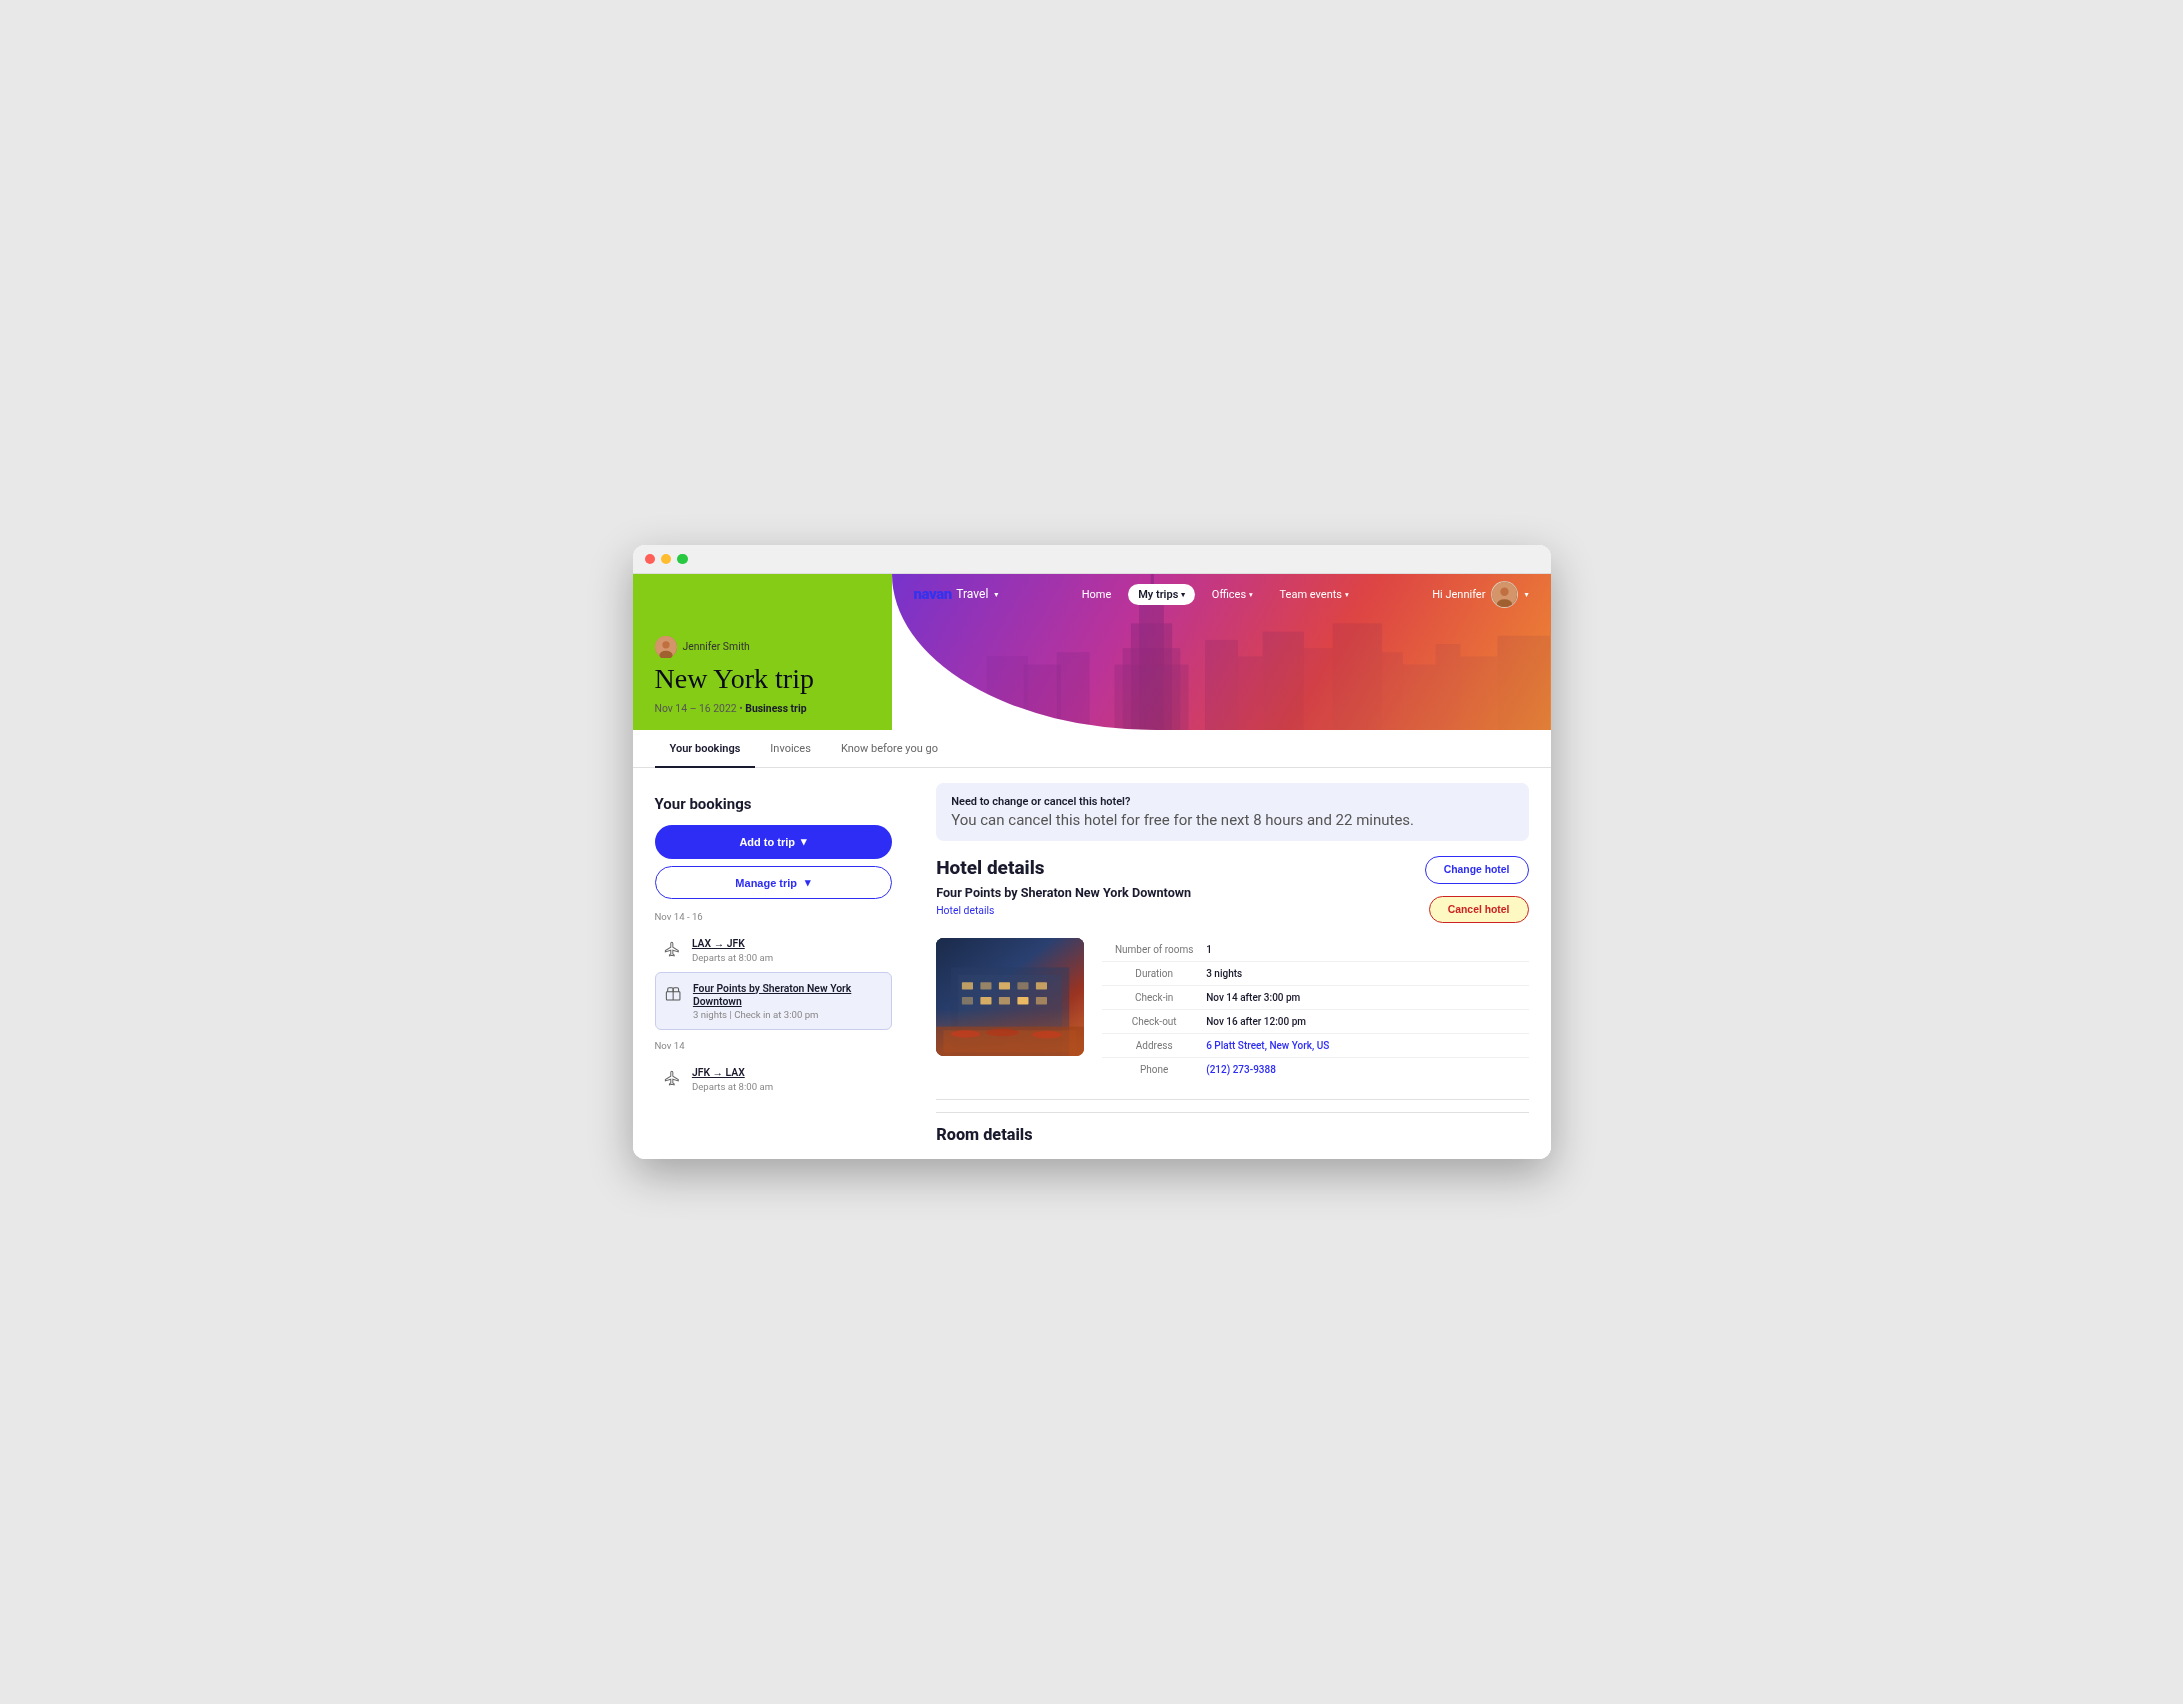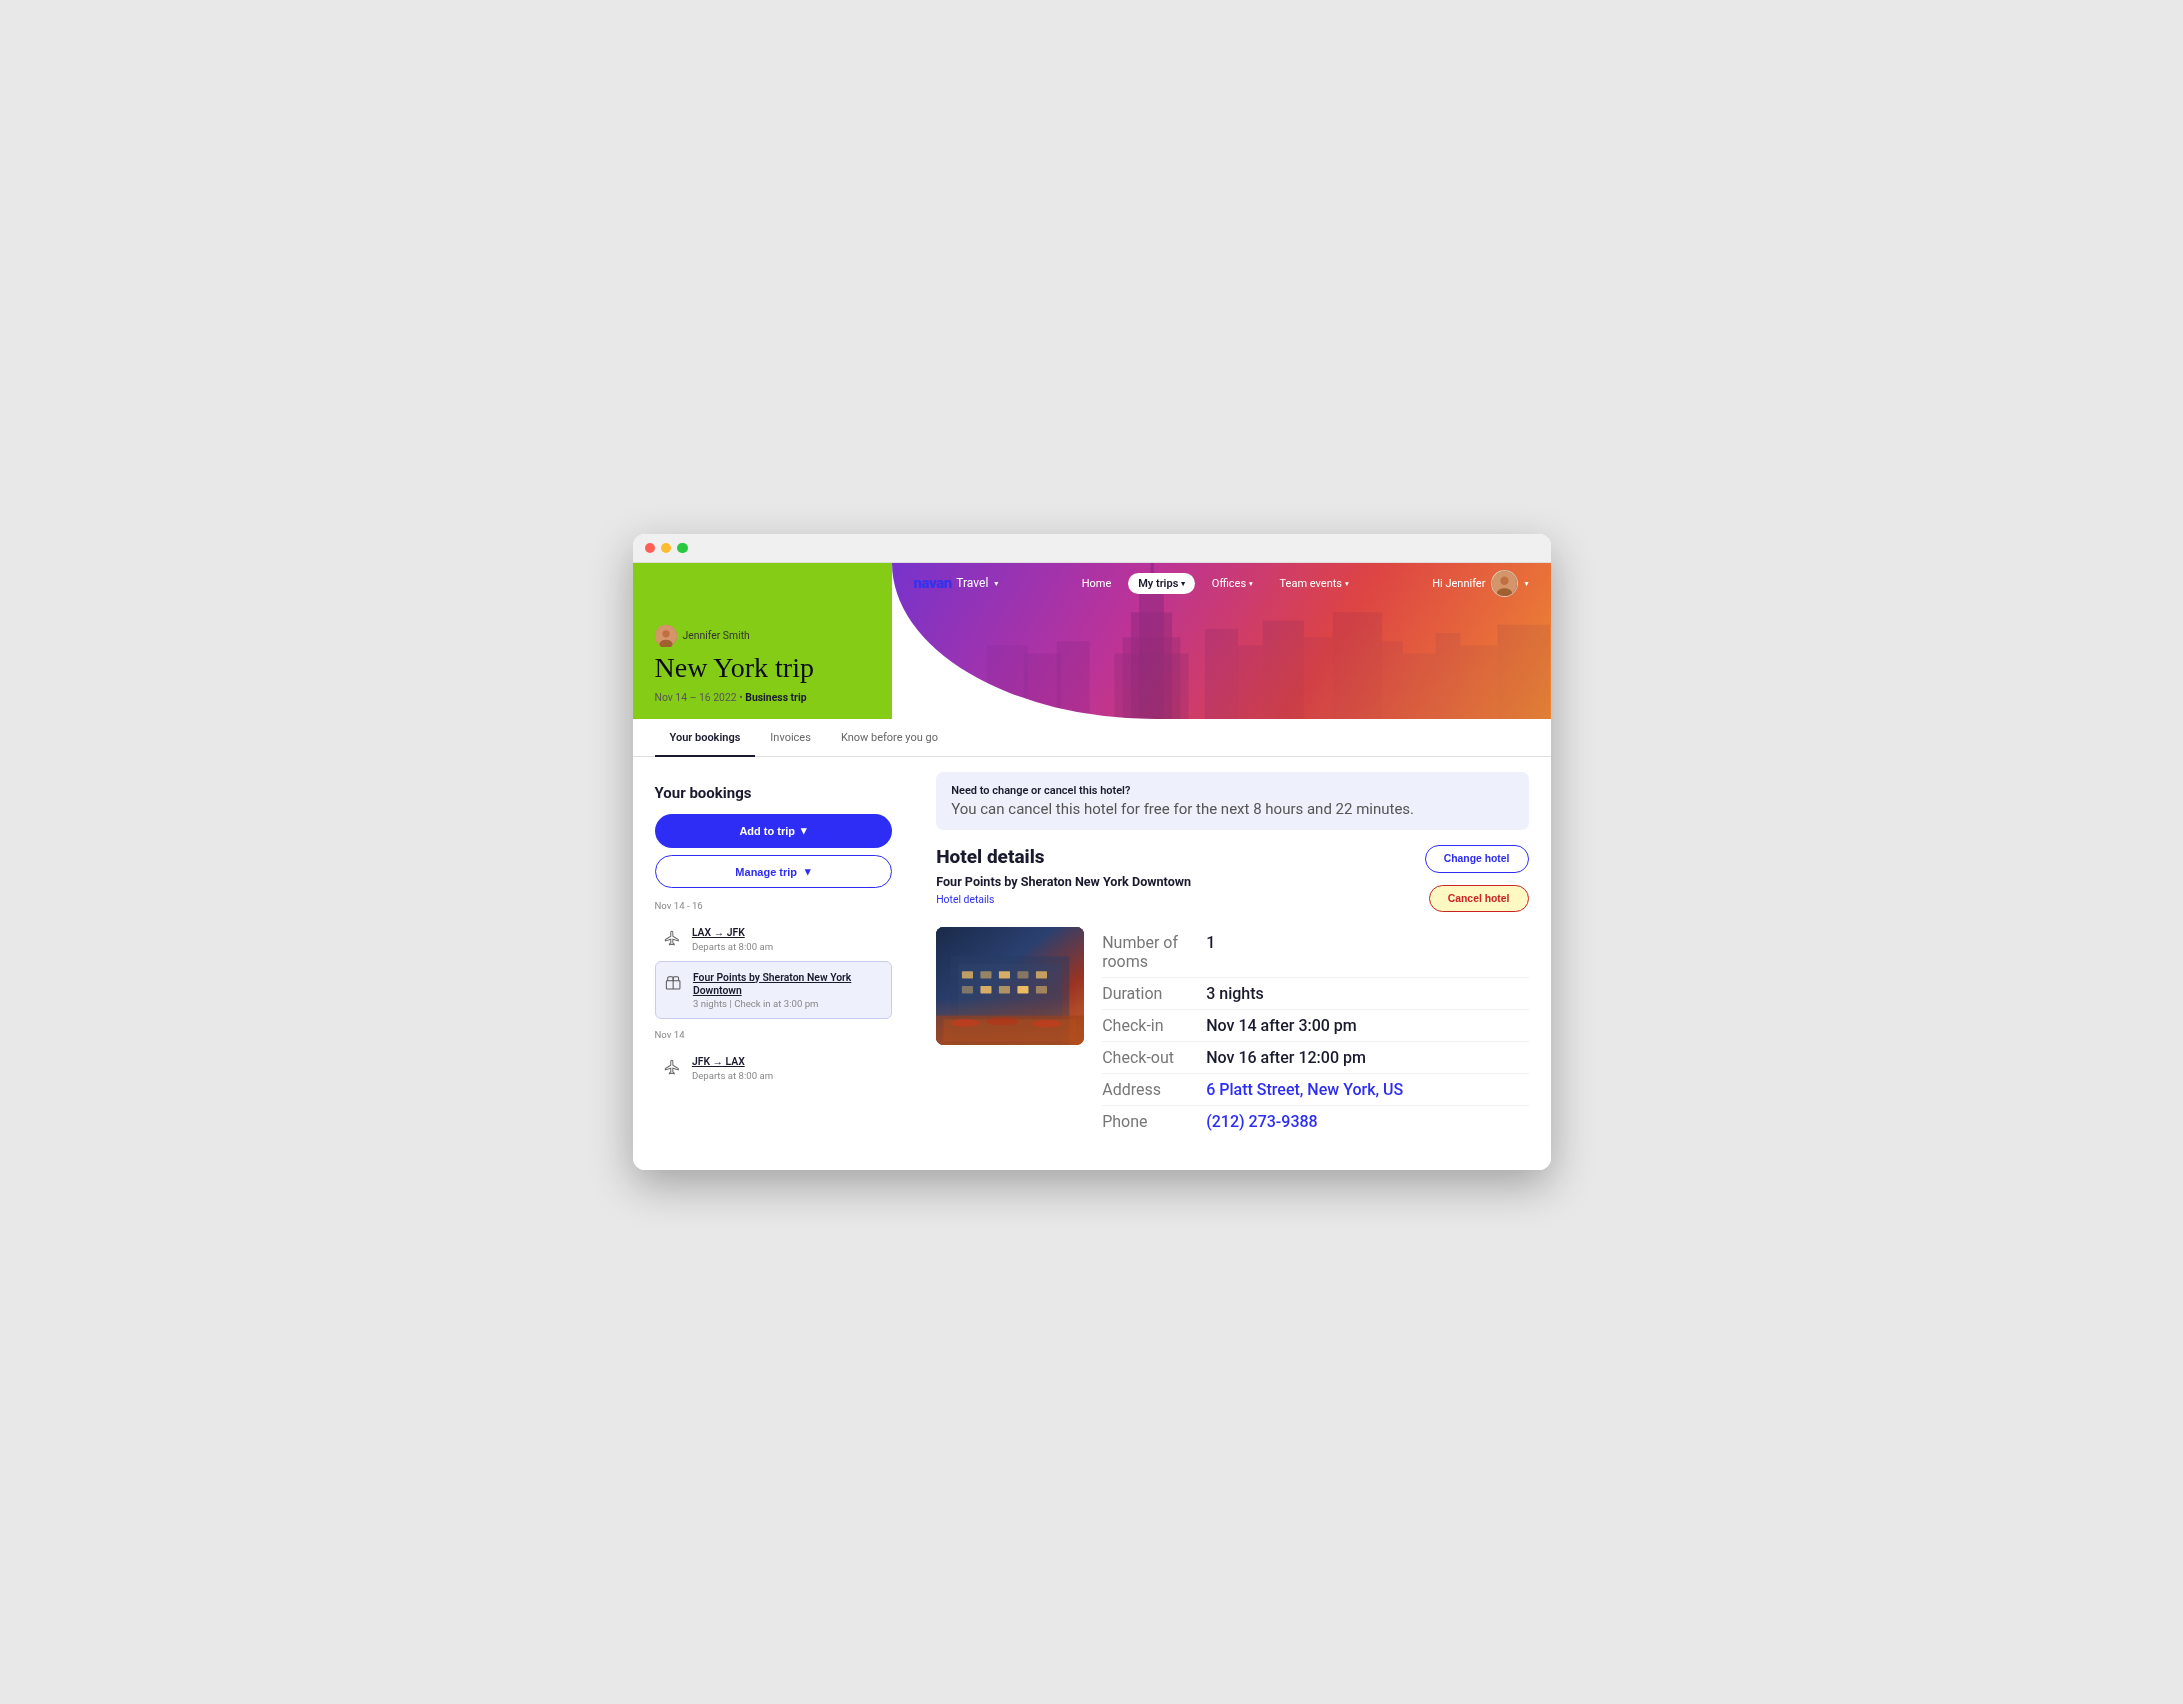--- a/index.html
+++ b/index.html
@@ -344,21 +344,22 @@
       background: linear-gradient(0deg, rgba(180, 80, 30, 0.6) 0%, transparent 100%);
     }
 
     .hotel-info-table {
       flex: 1;
     }
     .info-row {
       display: flex;
       padding: 6px 0;
       border-bottom: 0.7px solid #f0f0f0;
-      font-size: 16px;
+      font-size: 10px;
+      text-align: center;
     }
     .info-row:last-child { border-bottom: none; }
     .info-label {
       width: 104px;
       min-width: 104px;
       color: #777;
     }
     .info-value {
       color: #1a1a2e;
       font-weight: 500;
@@ -697,19 +698,22 @@
                 <span class="info-label">Address</span>
                 <a class="info-value link">6 Platt Street, New York, US</a>
               </div>
               <div class="info-row">
                 <span class="info-label">Phone</span>
                 <a class="info-value link">(212) 273-9388</a>
               </div>
             </div>
           </div>
 
+          <div style="border-top: 0.7px solid #e0e0e0; padding-top: 12px;">
+            <h3 class="room-details-title">Room details</h3>
+          </div>
 
         </div>
       </div>
     </div>
   </div>
 </div>
 
 
 </body></html>

